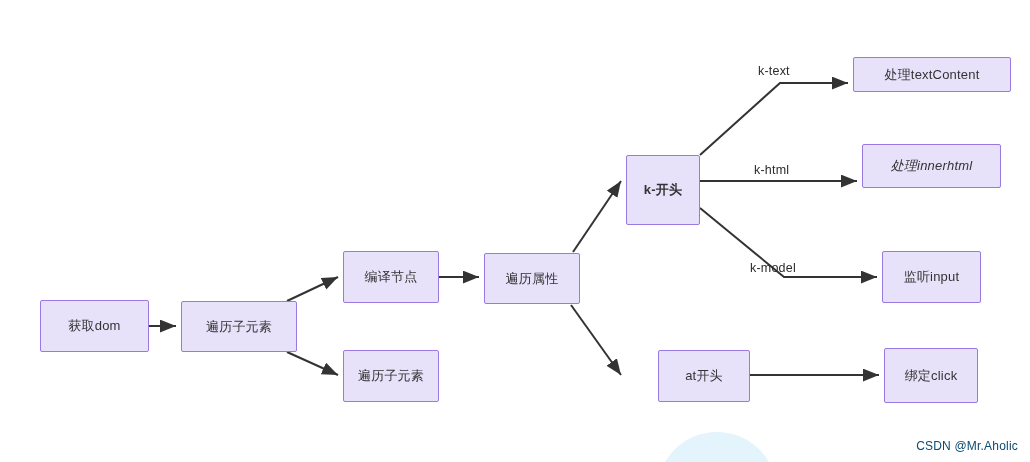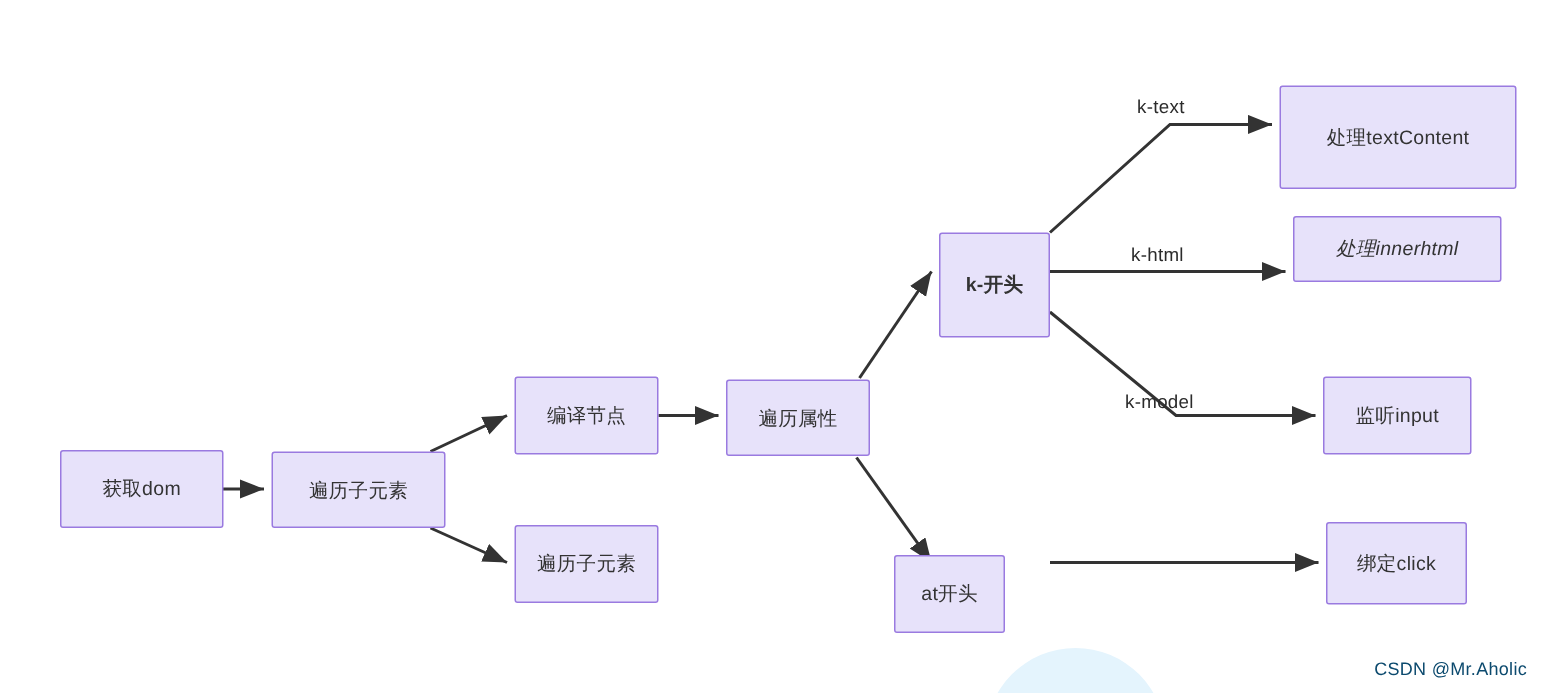--- a/index.html
+++ b/index.html
@@ -111,25 +111,25 @@
   </div>
 
   <div class="node" style="left:484px; top:253px; width:96px; height:51px;">
     <span>遍历属性</span>
   </div>
 
   <div class="node" style="left:626px; top:155px; width:74px; height:70px;font-weight:bold;">
     <span>k-开头</span>
   </div>
 
-  <div class="node" style="left:596px; top:350px; width:74px; height:52px;margin-top:20px;">
+  <div class="node" style="left:658px; top:350px; width:92px; height:52px;">
     <span>at开头</span>
   </div>
 
-  <div class="node" style="left:853px; top:57px; width:158px; height:69px;">
+  <div class="node" style="left:853px; top:57px; width:158px; height:35px;">
     <span>处理textContent</span>
   </div>
 
   <div class="node" style="left:862px; top:144px; width:139px; height:44px;font-style:italic;">
     <span>处理innerhtml</span>
   </div>
 
   <div class="node" style="left:882px; top:251px; width:99px; height:52px;">
     <span>监听input</span>
   </div>

